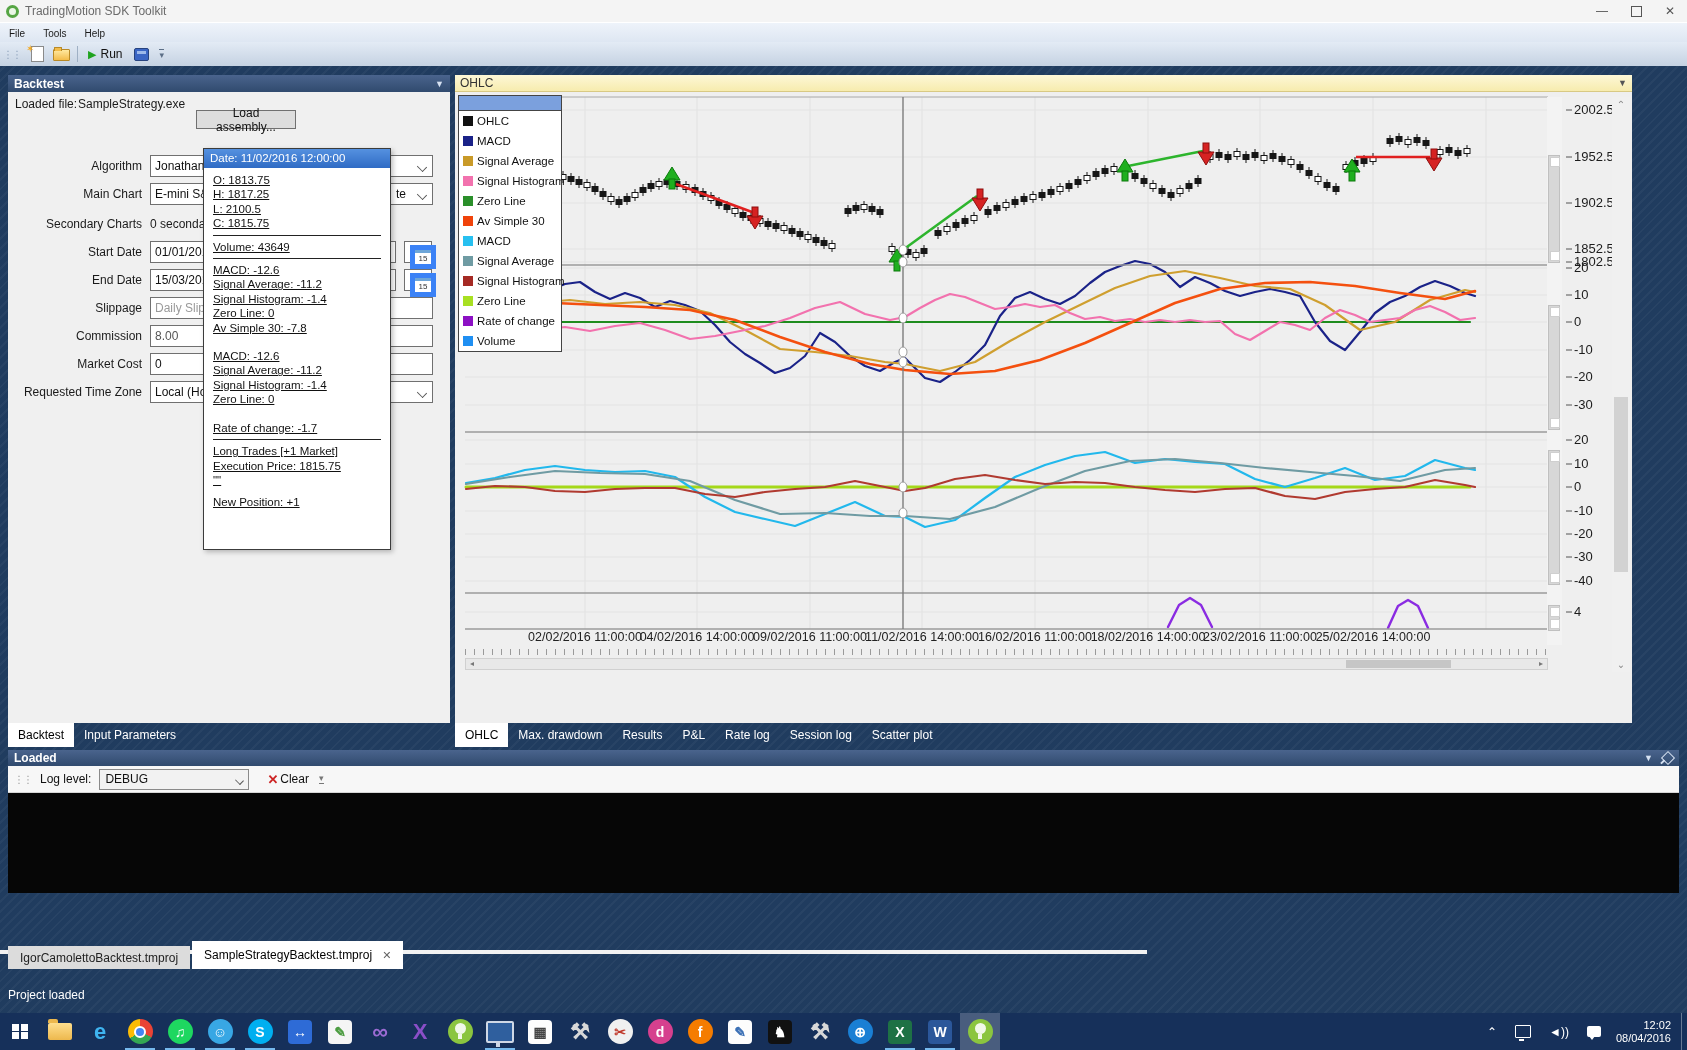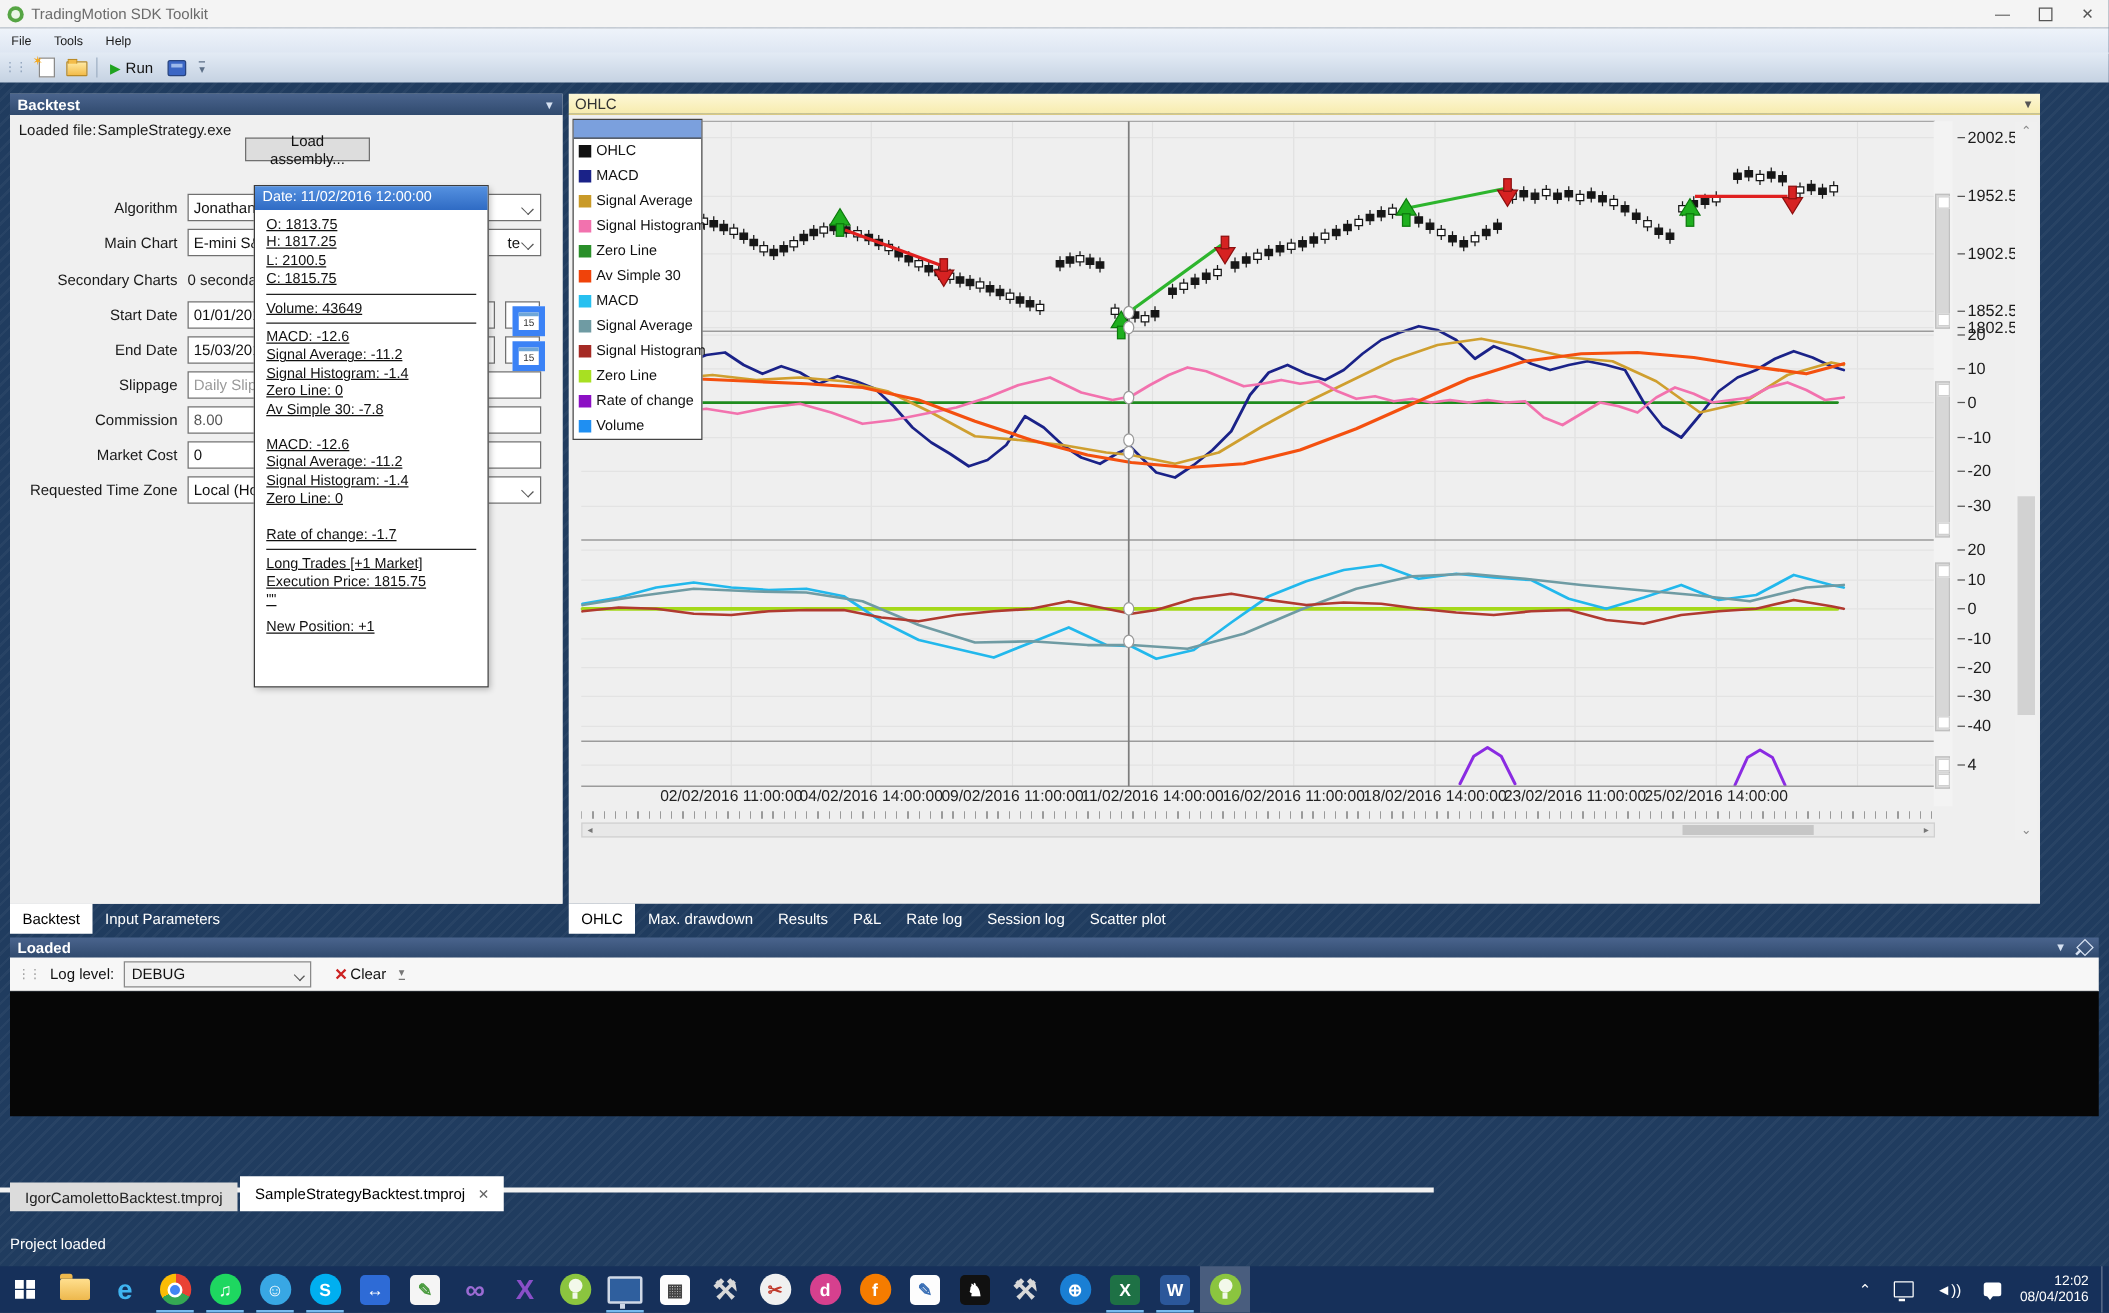--- a/index.html
+++ b/index.html
@@ -39,21 +39,21 @@
   #bt-body{position:relative;width:100%;height:631px;background:#f0f0f0;}
   .bt-row{position:absolute;left:0;width:100%;height:22px;}
   .bt-label{position:absolute;left:8px;width:126px;text-align:right;font-size:12px;color:#1a1a1a;line-height:22px;}
   .bt-label-left{position:absolute;left:7px;font-size:12px;color:#1a1a1a;line-height:24px;}
   .bt-value{position:absolute;left:70px;font-size:12px;color:#1a1a1a;line-height:24px;}
   .bt-static{position:absolute;left:142px;font-size:12px;color:#1a1a1a;line-height:22px;}
   .btn{background:#ddd;border:1px solid #707070;font-size:12px;color:#111;display:flex;align-items:center;justify-content:center;}
   #load-assembly-btn{position:absolute;left:188px;top:18px;width:100px;height:19px;}
   .combo,.inputbox{position:absolute;background:#fff;border:1px solid #707070;height:22px;box-sizing:border-box;font-size:12px;color:#111;line-height:20px;padding-left:4px;overflow:hidden;white-space:nowrap;}
   .combo .chev{position:absolute;right:6px;top:7px;width:7px;height:7px;border-right:1.6px solid #555;border-bottom:1.6px solid #555;transform:rotate(45deg) scale(1,.8);transform-origin:center;}
-  .combo .val2{position:absolute;right:16px;top:0;line-height:20px;}
+  .combo .val2{position:absolute;right:26px;top:0;line-height:20px;}
   .muted{color:#9a9a9a;}
   .semi{color:#555;}
   .cal-btn{position:absolute;left:396px;width:28px;height:22px;background:#fff;border:1px solid #707070;box-sizing:border-box;}
   .cal-ic{position:absolute;left:5px;top:3px;width:16px;height:14px;border:5px solid #3b82f6;background:#fff;}
   .cal-ic:before{content:"";position:absolute;left:0;top:0;right:0;height:3px;background:#6ea6d8;}
   .cal-num{position:absolute;left:0;right:0;top:4px;text-align:center;font-size:8px;color:#333;}
   
   #tooltip{position:absolute;left:203px;top:148px;width:186px;height:400px;background:#fff;border:1px solid #3c3c3c;z-index:60;box-shadow:2px 2px 5px rgba(0,0,0,.25);}
   #tooltip-title{height:19px;background:linear-gradient(#5removed591e0,#2f6bc4);background:linear-gradient(#5591e0,#2f6bc4);color:#fff;font-size:11.5px;line-height:19px;padding-left:6px;white-space:nowrap;}
   #tooltip-body{padding:5px 9px 0 9px;}

